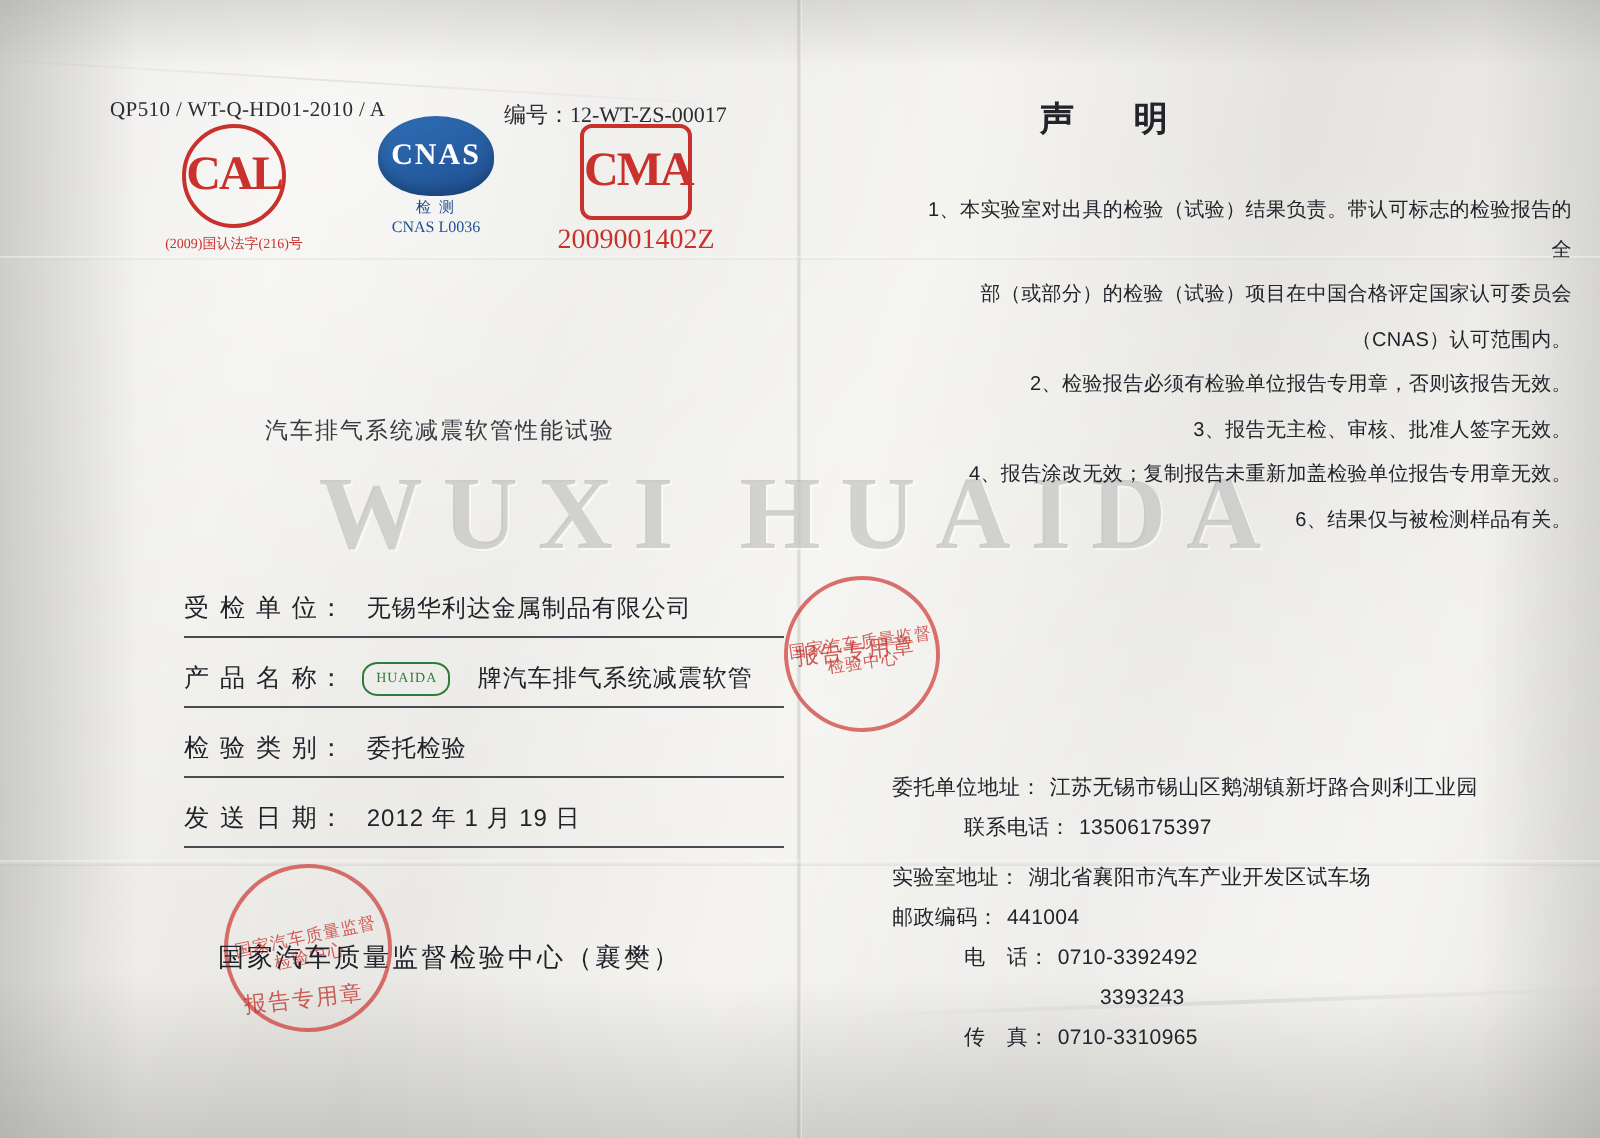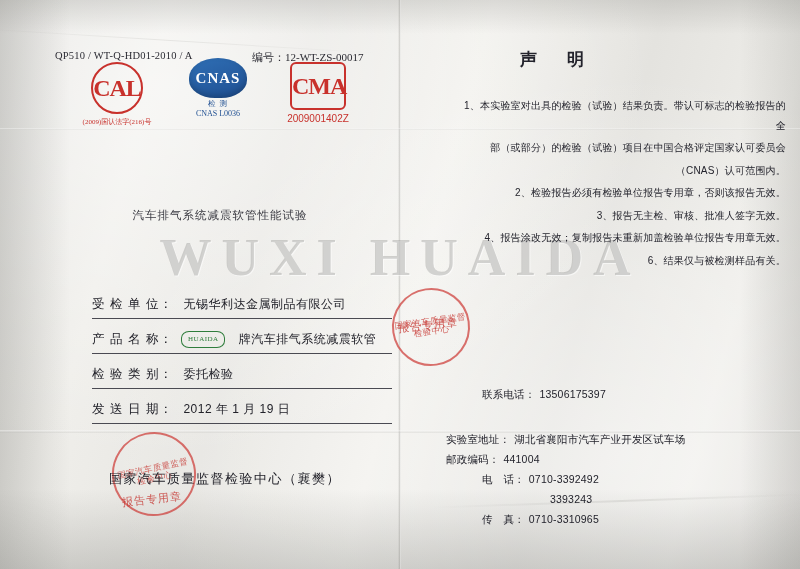--- a/index.html
+++ b/index.html
@@ -139,23 +139,23 @@
     letter-spacing: 1px;
   }
   .cnas-code {
     font-size: 8px;
     color: #1f4f92;
     font-family: "Liberation Serif", serif;
     margin-top: 0px;
   }
   .cma-code {
     margin-top: 3px;
-    font-size: 10px;
+    font-size: 14px;
     color: #c8312c;
-    font-family: Liberation Sans, sans-serif;
+    font-family: Liberation Serif, serif;
   }
 
   
   .big-title {
     position: absolute;
     left: 60px; top: 152px;
     width: 320px;
     text-align: center;
     font-family: "DejaVu Sans", sans-serif;
     font-size: 38px;
@@ -389,20 +389,23 @@
     <div class="decl-item">1、本实验室对出具的检验（试验）结果负责。带认可标志的检验报告的全</div>
     <div class="decl-item decl-cont">部（或部分）的检验（试验）项目在中国合格评定国家认可委员会</div>
     <div class="decl-item decl-cont">（CNAS）认可范围内。</div>
     <div class="decl-item">2、检验报告必须有检验单位报告专用章，否则该报告无效。</div>
     <div class="decl-item">3、报告无主检、审核、批准人签字无效。</div>
     <div class="decl-item">4、报告涂改无效；复制报告未重新加盖检验单位报告专用章无效。</div>
     <div class="decl-item">6、结果仅与被检测样品有关。</div>
   </div>
 
   <div class="addr-block addr-entrust">
+    <div class="addr-row">
+      <span class="addr-key">委托单位地址：</span><span class="addr-val">江苏无锡市锡山区鹅湖镇新圩路合则利工业园</span>
+    </div>
     <div class="addr-row addr-indent">
       <span class="addr-key">联系电话：</span><span class="addr-val">13506175397</span>
     </div>
   </div>
 
   <div class="addr-block addr-lab">
     <div class="addr-row">
       <span class="addr-key">实验室地址：</span><span class="addr-val">湖北省襄阳市汽车产业开发区试车场</span>
     </div>
     <div class="addr-row">

